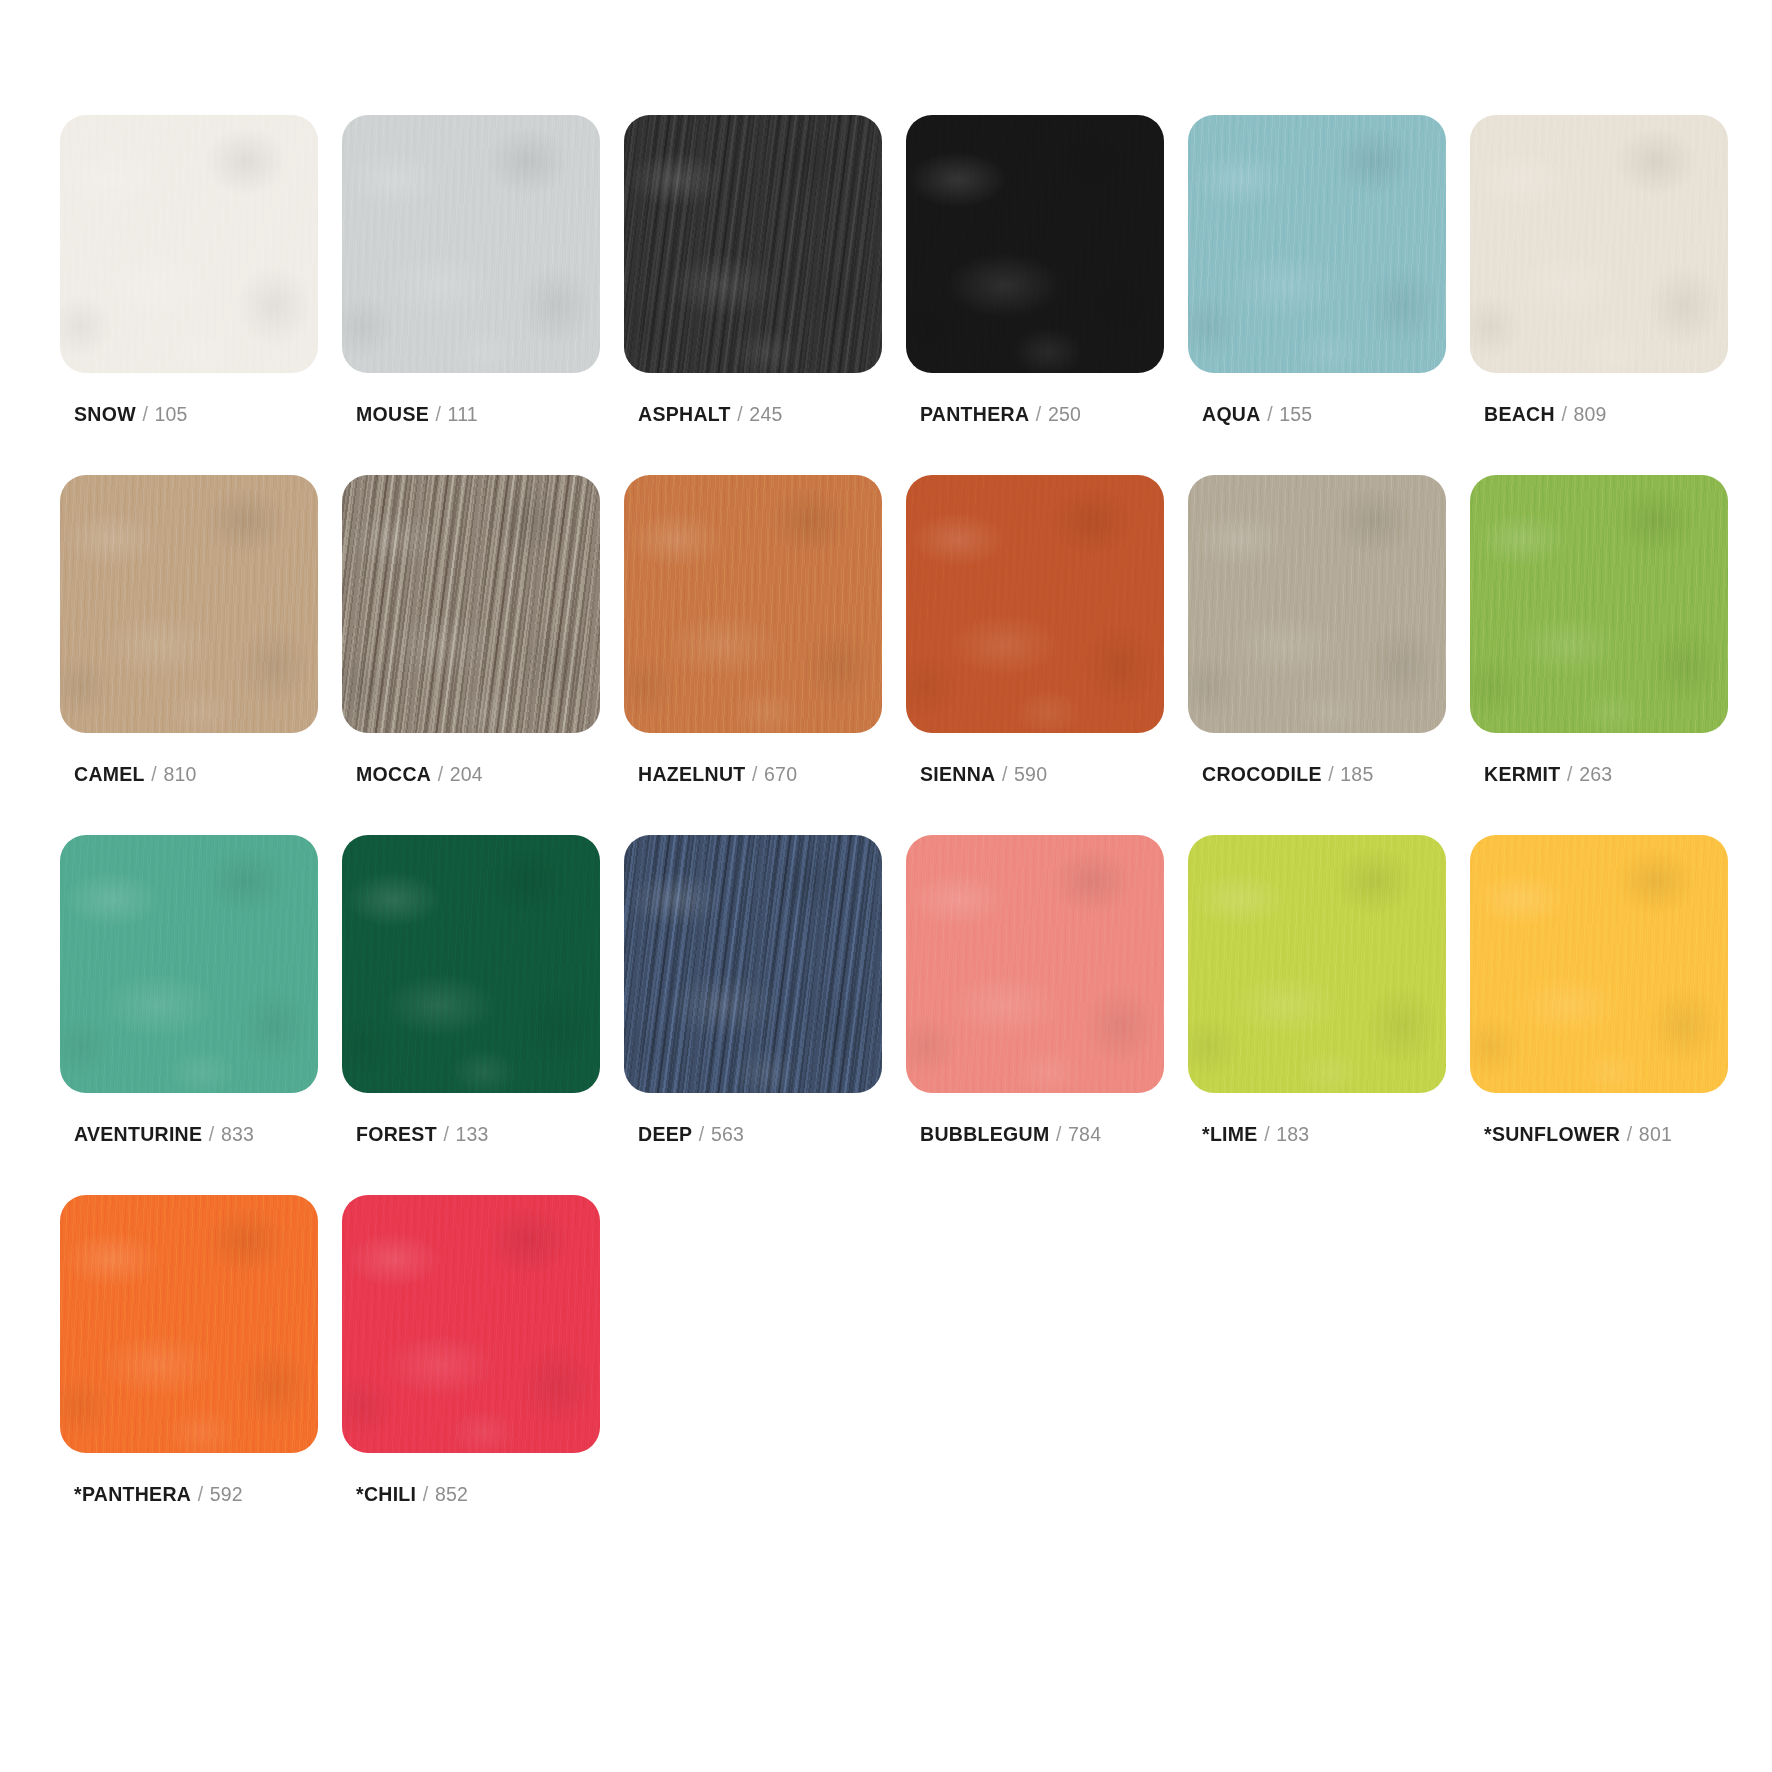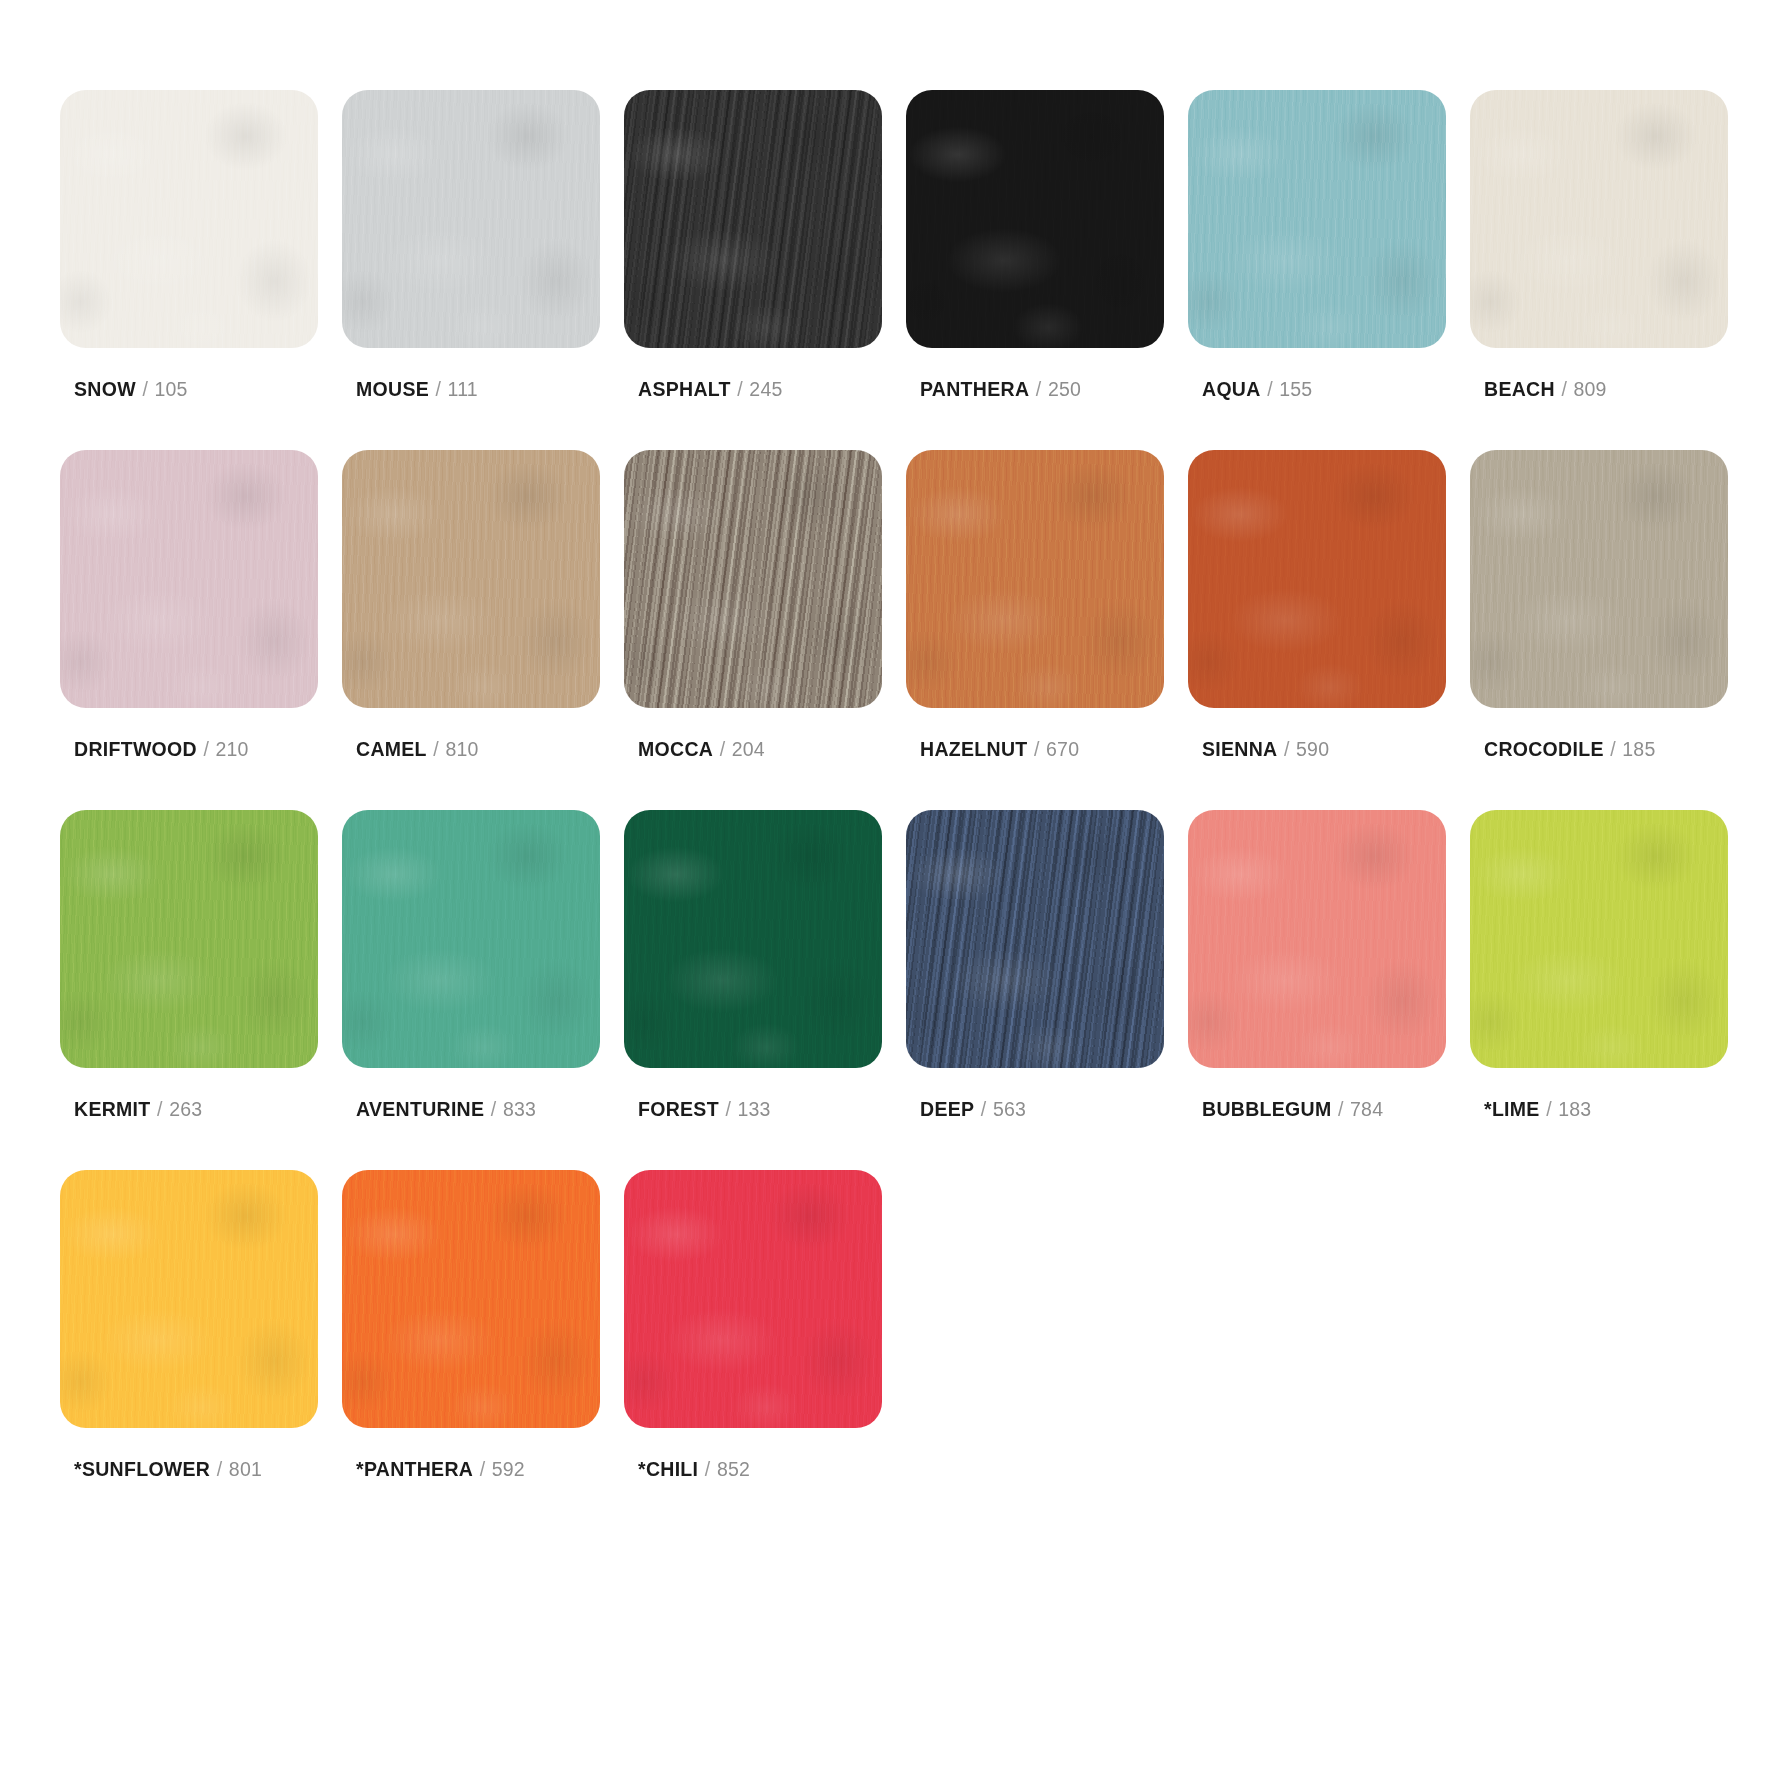--- a/index.html
+++ b/index.html
@@ -13,21 +13,21 @@
     font-family: "Liberation Sans", sans-serif;
     -webkit-font-smoothing: antialiased;
   }
 
   .palette-page {
     position: relative;
     width: 1772px;
     height: 1772px;
     background: #ffffff;
     box-sizing: border-box;
-    padding: 90px 60px 0 60px;
+    padding: 115px 60px 0 60px;
   }
 
   .swatch-grid {
     display: grid;
     grid-template-columns: repeat(6, 258px);
     grid-auto-rows: 360px;
     column-gap: 24px;
     row-gap: 0px;
   }
 
@@ -166,24 +166,20 @@
       </div>
       <div class="swatch-cell">
         <div class="swatch-chip texture-fiber" style="background-color: rgb(140, 191, 197);"></div>
         <div class="swatch-label"><span class="swatch-name">AQUA</span> <span class="swatch-sep">/</span> <span class="swatch-code">155</span></div>
       </div>
       <div class="swatch-cell">
         <div class="swatch-chip texture-fiber" style="background-color: rgb(232, 226, 214);"></div>
         <div class="swatch-label"><span class="swatch-name">BEACH</span> <span class="swatch-sep">/</span> <span class="swatch-code">809</span></div>
       </div>
       <div class="swatch-cell">
-        <div class="swatch-chip texture-fiber" style="background-color: rgb(220, 195, 202);"></div>
-        <div class="swatch-label"><span class="swatch-name">DRIFTWOOD</span> <span class="swatch-sep">/</span> <span class="swatch-code">210</span></div>
-      </div>
-      <div class="swatch-cell">
         <div class="swatch-chip texture-fiber" style="background-color: rgb(193, 165, 133);"></div>
         <div class="swatch-label"><span class="swatch-name">CAMEL</span> <span class="swatch-sep">/</span> <span class="swatch-code">810</span></div>
       </div>
       <div class="swatch-cell">
         <div class="swatch-chip texture-mottled" style="background-color: rgb(142, 131, 118);"></div>
         <div class="swatch-label"><span class="swatch-name">MOCCA</span> <span class="swatch-sep">/</span> <span class="swatch-code">204</span></div>
       </div>
       <div class="swatch-cell">
         <div class="swatch-chip texture-fiber" style="background-color: rgb(201, 120, 69);"></div>
         <div class="swatch-label"><span class="swatch-name">HAZELNUT</span> <span class="swatch-sep">/</span> <span class="swatch-code">670</span></div>

